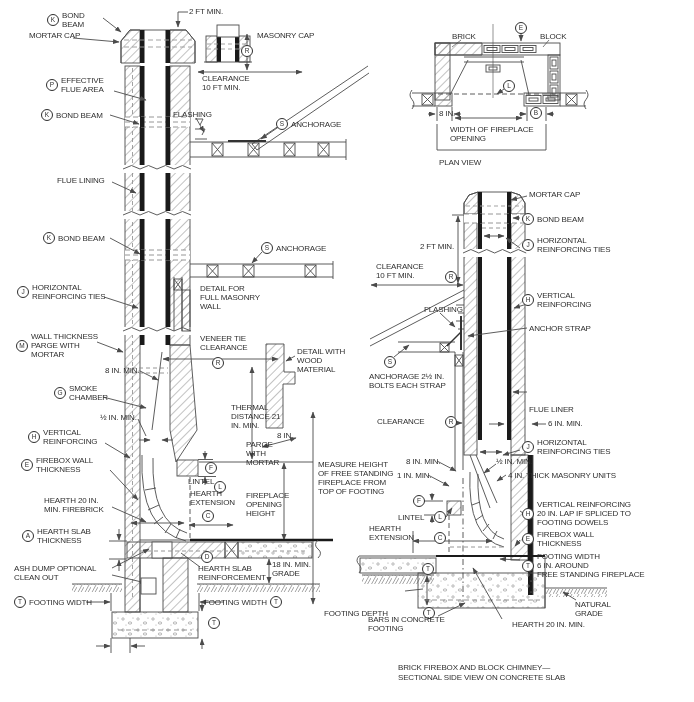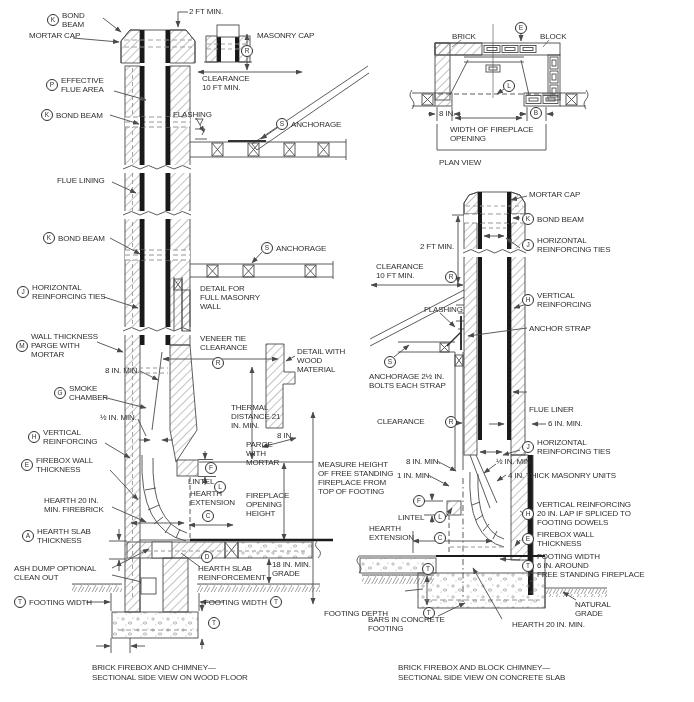--- a/index.html
+++ b/index.html
@@ -495,22 +495,18 @@
 6 IN. AROUND
 FREE STANDING FIREPLACE</span></div>
       <div class="lbl" style="left: 324px; top: 607px; gap: 35px;"><span class="txt">FOOTING DEPTH</span><span class="circ">T</span></div>
       <div class="lbl" style="left: 575px; top: 600px;"><span class="txt">NATURAL
 GRADE</span></div>
       <div class="lbl" style="left: 368px; top: 615px;"><span class="txt">BARS IN CONCRETE
 FOOTING</span></div>
       <div class="lbl" style="left: 512px; top: 620px;"><span class="txt">HEARTH 20 IN. MIN.</span></div>
     </div>
 
-<div class="lbl caption" style="left:92px;top:663px">
-  <span class="txt">BRICK FIREBOX AND CHIMNEY—
-SECTIONAL SIDE VIEW ON WOOD FLOOR</span>
-</div>
 <div class="lbl caption" style="left:398px;top:663px">
   <span class="txt">BRICK FIREBOX AND BLOCK CHIMNEY—
 SECTIONAL SIDE VIEW ON CONCRETE SLAB</span>
 </div>
 
 </div>
 
 </body></html>

